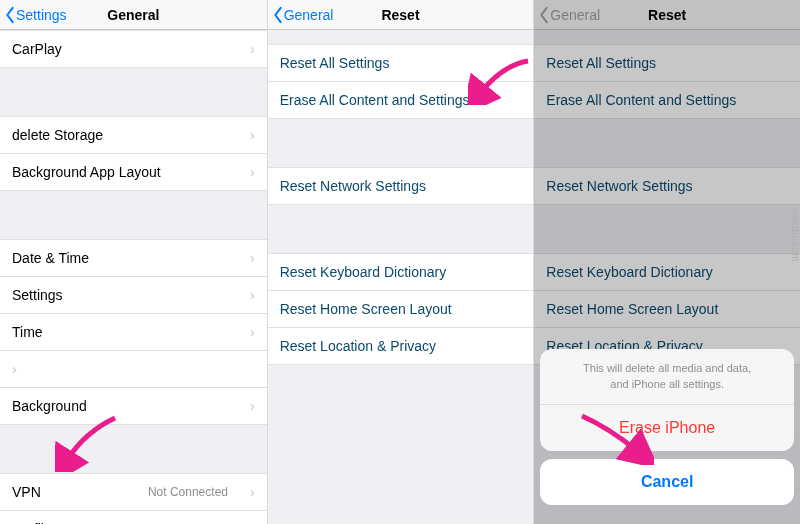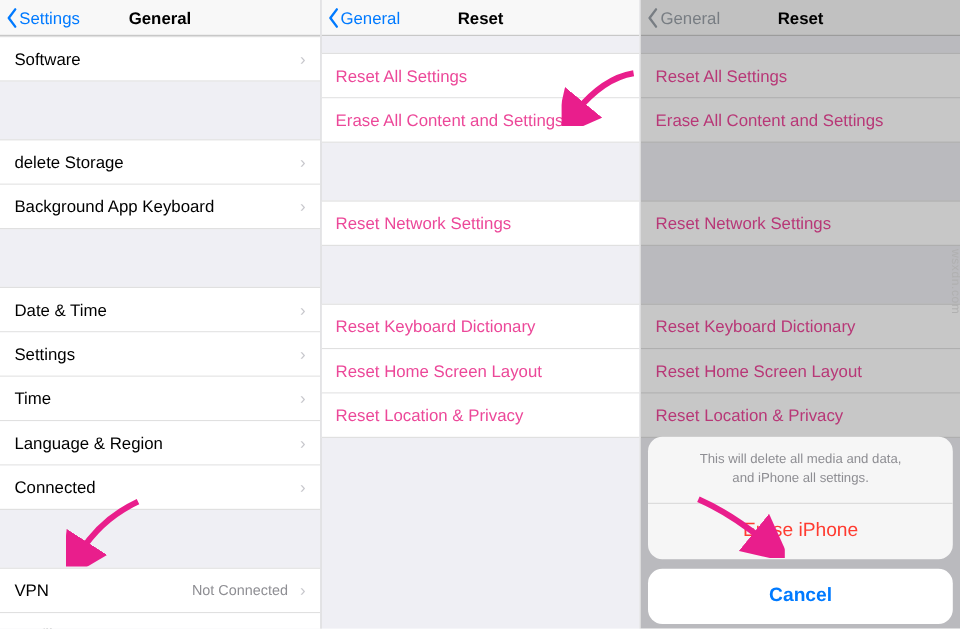--- a/index.html
+++ b/index.html
@@ -63,43 +63,43 @@
       font-size: 14px;
       color: #000;
       cursor: pointer;
       min-height: 36px;
     }
     .row:first-child { border-top: 1px solid #e0e0e0; }
     .row .value {
       color: #8e8e93;
       font-size: 12px;
       margin-left: auto;
-      margin-right: 10px;
+      margin-right: 22px;
       text-align: center;
       max-width: 150px;
       white-space: nowrap;
       overflow: hidden;
       text-overflow: ellipsis;
     }
     .chev { color: #c7c7cc; font-size: 14px; font-weight: 300; }
-    .row-link { color: #ec4899; }
+    .row-link { color: #0c4a6e; }
 
     .gap { height: 24px; }
     .gap-sm { height: 14px; }
 
     .panel.dimmed .content-overlay {
       position: absolute;
       inset: 0;
       background: rgba(0,0,0,0.22);
     }
     .panel.dimmed .nav-back { color: #9aa1a8; }
 
     .sheet-wrap {
       position: absolute;
-      bottom: 4px;
+      bottom: 19px;
       left: 6px;
       right: 6px;
     }
     .sheet {
       background: rgba(248,248,248,0.97);
       border-radius: 12px;
       overflow: hidden;
       margin-bottom: 8px;
     }
     .sheet .msg {
@@ -155,55 +155,54 @@
         <svg viewBox="0 0 12 20">
             <path d="M9 2 L3 10 L9 18" stroke="#007aff" stroke-width="2.2" fill="none" stroke-linecap="round" stroke-linejoin="round"></path>
           </svg>
         <span>Settings</span>
       </div>
       <div class="nav-title">General</div>
     </div>
     <div id="p1-body">
         <div class="group">
           <div class="row">
-            <span>Software</span>
+            <span>CarPlay</span>
             <span class="chev">›</span>
           </div>
         </div>
         <div class="gap"></div>
         <div class="group">
           <div class="row">
             <span>delete Storage</span>
             <span class="chev">›</span>
           </div>
           <div class="row">
-            <span>Background App Keyboard</span>
+            <span>Background App Layout</span>
             <span class="chev">›</span>
           </div>
         </div>
         <div class="gap"></div>
         <div class="group">
           <div class="row">
             <span>Date &amp; Time</span>
             <span class="chev">›</span>
           </div>
           <div class="row">
             <span>Settings</span>
             <span class="chev">›</span>
           </div>
           <div class="row">
             <span>Time</span>
             <span class="chev">›</span>
           </div>
           <div class="row">
-            <span>Language &amp; Region</span>
-            <span class="chev">›</span>
-          </div>
-          <div class="row">
-            <span>Connected</span>
+            <span class="chev">›</span>
+          </div>
+          <div class="row">
+            <span>Background</span>
             <span class="chev">›</span>
           </div>
         </div>
         <div class="gap"></div>
         <div class="group">
           <div class="row">
             <span>VPN</span>
             <span class="value">Not Connected</span>
             <span class="chev">›</span>
           </div>

